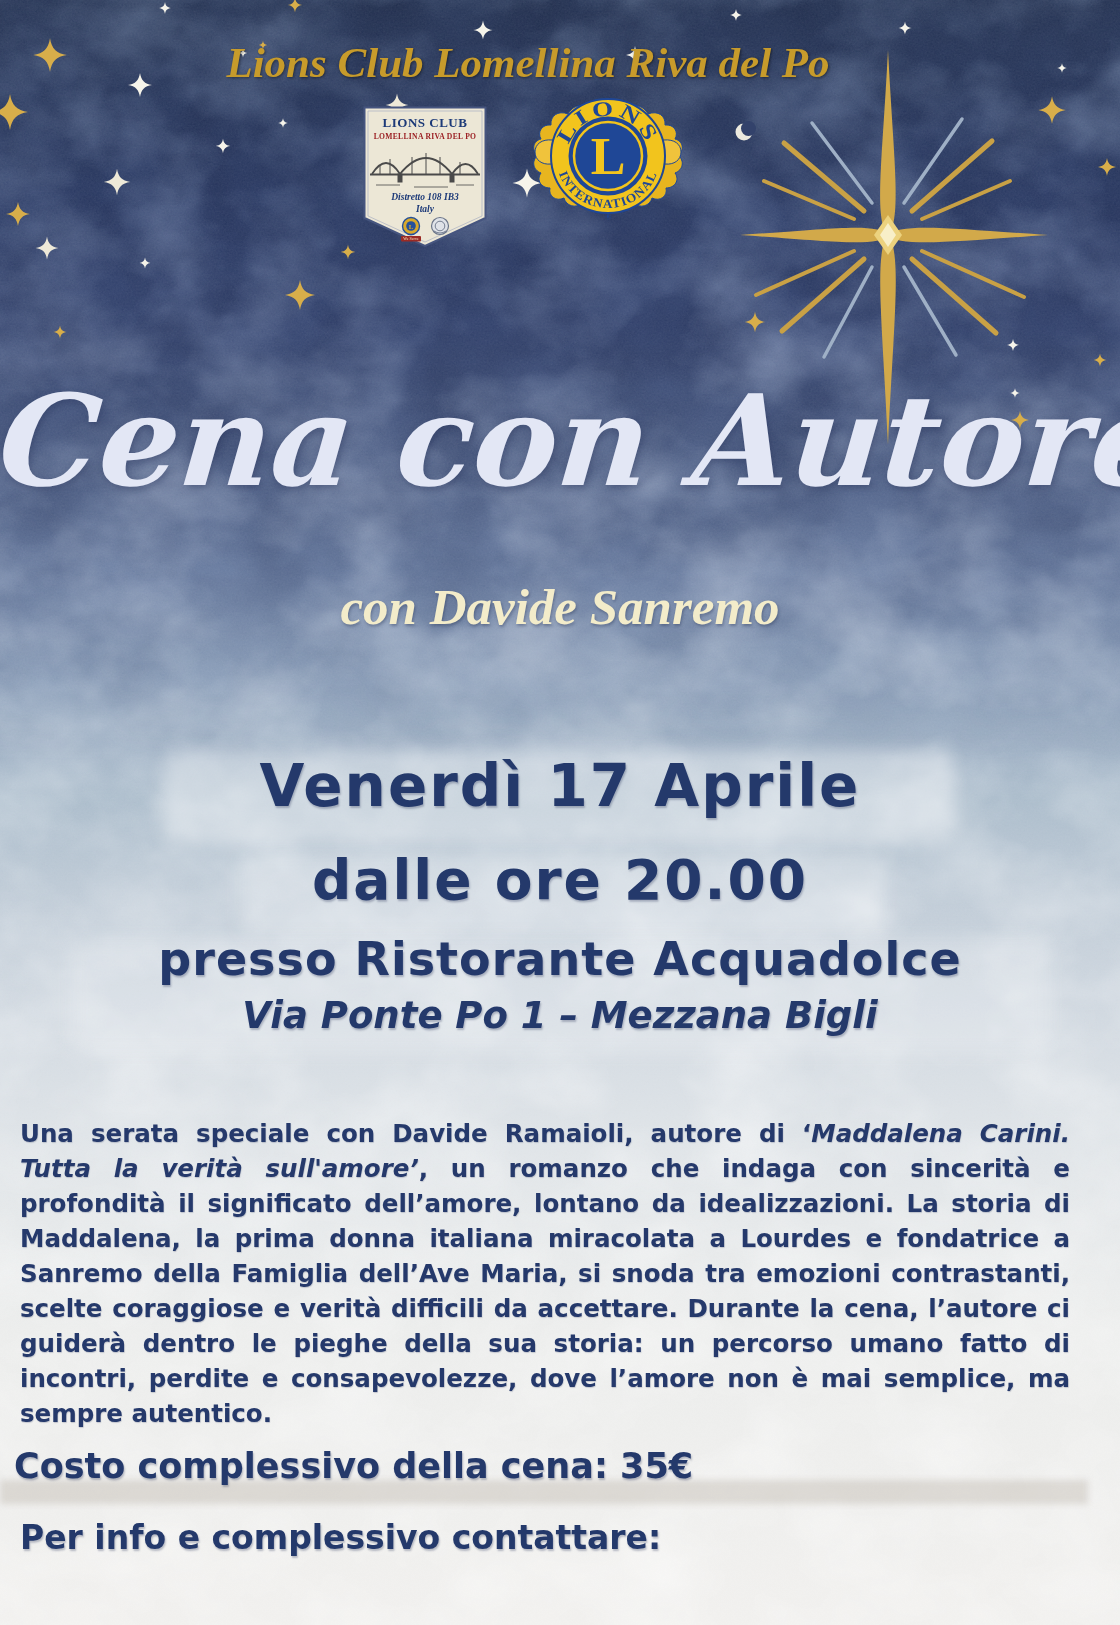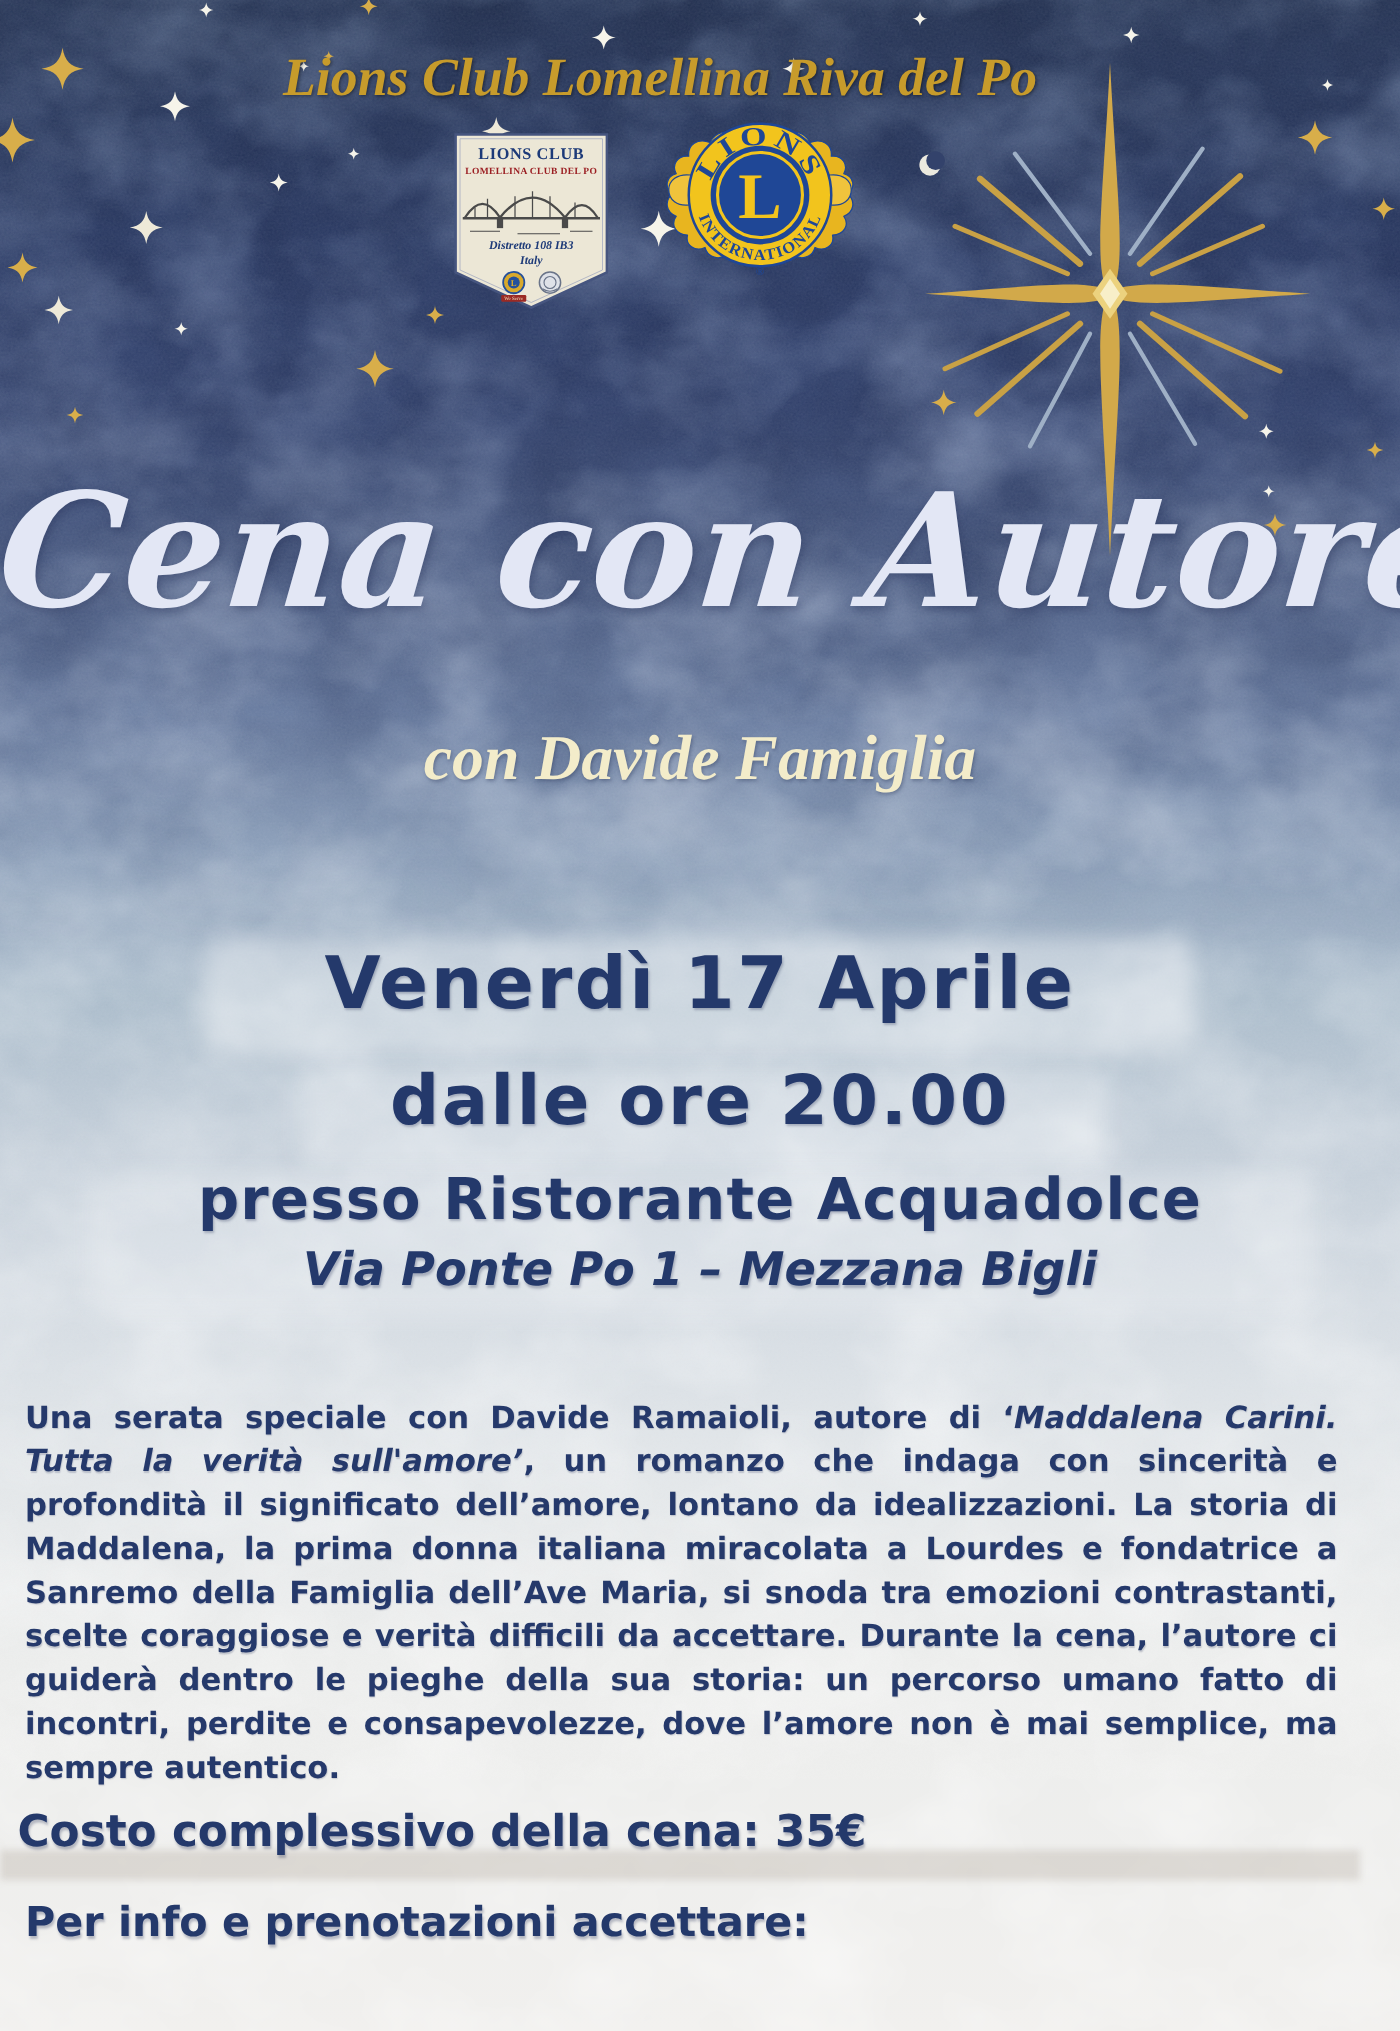--- a/index.html
+++ b/index.html
@@ -189,21 +189,21 @@
   <div class="stripe"></div>
 
   <div class="club-header">Lions Club Lomellina Riva del Po</div>
 
   <div class="pennant">
     <svg class="shape" viewBox="0 0 124 142">
       <polygon points="1.5,1.5 122.5,1.5 122.5,112 62,140 1.5,112" fill="#ece7d6" stroke="#46557f" stroke-width="2"></polygon>
       <polygon points="5,5 119,5 119,110 62,136 5,110" fill="none" stroke="#aab0c2" stroke-width="0.7"></polygon>
     </svg>
     <div class="ptext p-line1">LIONS CLUB</div>
-    <div class="ptext p-line2">LOMELLINA CLUB DEL PO</div>
+    <div class="ptext p-line2">LOMELLINA RIVA DEL PO</div>
     <svg class="p-bridge" width="110" height="44" viewBox="0 0 110 44">
       <g stroke="#4a4a4a" fill="none">
         <path d="M2 30 Q16 8 30 30" stroke-width="1.8"></path>
         <path d="M30 30 Q56 -2 82 30" stroke-width="1.8"></path>
         <path d="M82 30 Q96 10 108 30" stroke-width="1.8"></path>
         <line x1="0" y1="30.5" x2="110" y2="30.5" stroke-width="2"></line>
         <line x1="10" y1="22" x2="10" y2="30"></line>
           <line x1="20" y1="15" x2="20" y2="30"></line>
         <line x1="42" y1="13" x2="42" y2="30"></line>
           <line x1="56" y1="9" x2="56" y2="30"></line>
@@ -257,25 +257,25 @@
     </text>
     <text font-size="12.5" fill="#1f4796" letter-spacing="1">
       <textPath href="#arcBottom" startOffset="50%" text-anchor="middle" textLength="128" lengthAdjust="spacingAndGlyphs">INTERNATIONAL</textPath>
     </text>
     <text x="76" y="90" text-anchor="middle" font-size="52" fill="#f2c41d">L</text>
     <text x="76" y="136" text-anchor="middle" font-size="9" fill="#1f4796">®</text>
   </svg>
 
   <div class="main-title">Cena con Autore</div>
 
-  <div class="subtitle1">con Davide Famiglia</div>
+  <div class="subtitle1">con Davide Sanremo</div>
 
   <div class="event-date comic">Venerdì 17 Aprile</div>
   <div class="event-time comic">dalle ore 20.00</div>
   <div class="event-venue comic">presso Ristorante Acquadolce</div>
   <div class="event-address comic">Via Ponte Po 1 – Mezzana Bigli</div>
 
   <p class="description"><span>Una serata speciale con Davide Ramaioli, autore di ‘</span><span class="book">Maddalena Carini. Tutta la verità sull'amore’</span><span>, un romanzo che indaga con sincerità e profondità il significato dell’amore, lontano da idealizzazioni. La storia di Maddalena, la prima donna italiana miracolata a Lourdes e fondatrice a Sanremo della Famiglia dell’Ave Maria, si snoda tra emozioni contrastanti, scelte coraggiose e verità difficili da accettare. Durante la cena, l’autore ci guiderà dentro le pieghe della sua storia: un percorso umano fatto di incontri, perdite e consapevolezze, dove l’amore non è mai semplice, ma sempre autentico.</span></p>
 
   <div class="price-line comic">Costo complessivo della cena: 35€</div>
-  <div class="contact1 comic">Per info e prenotazioni accettare:</div>
+  <div class="contact1 comic">Per info e complessivo contattare:</div>
 
 </div>
 
 </body></html>

